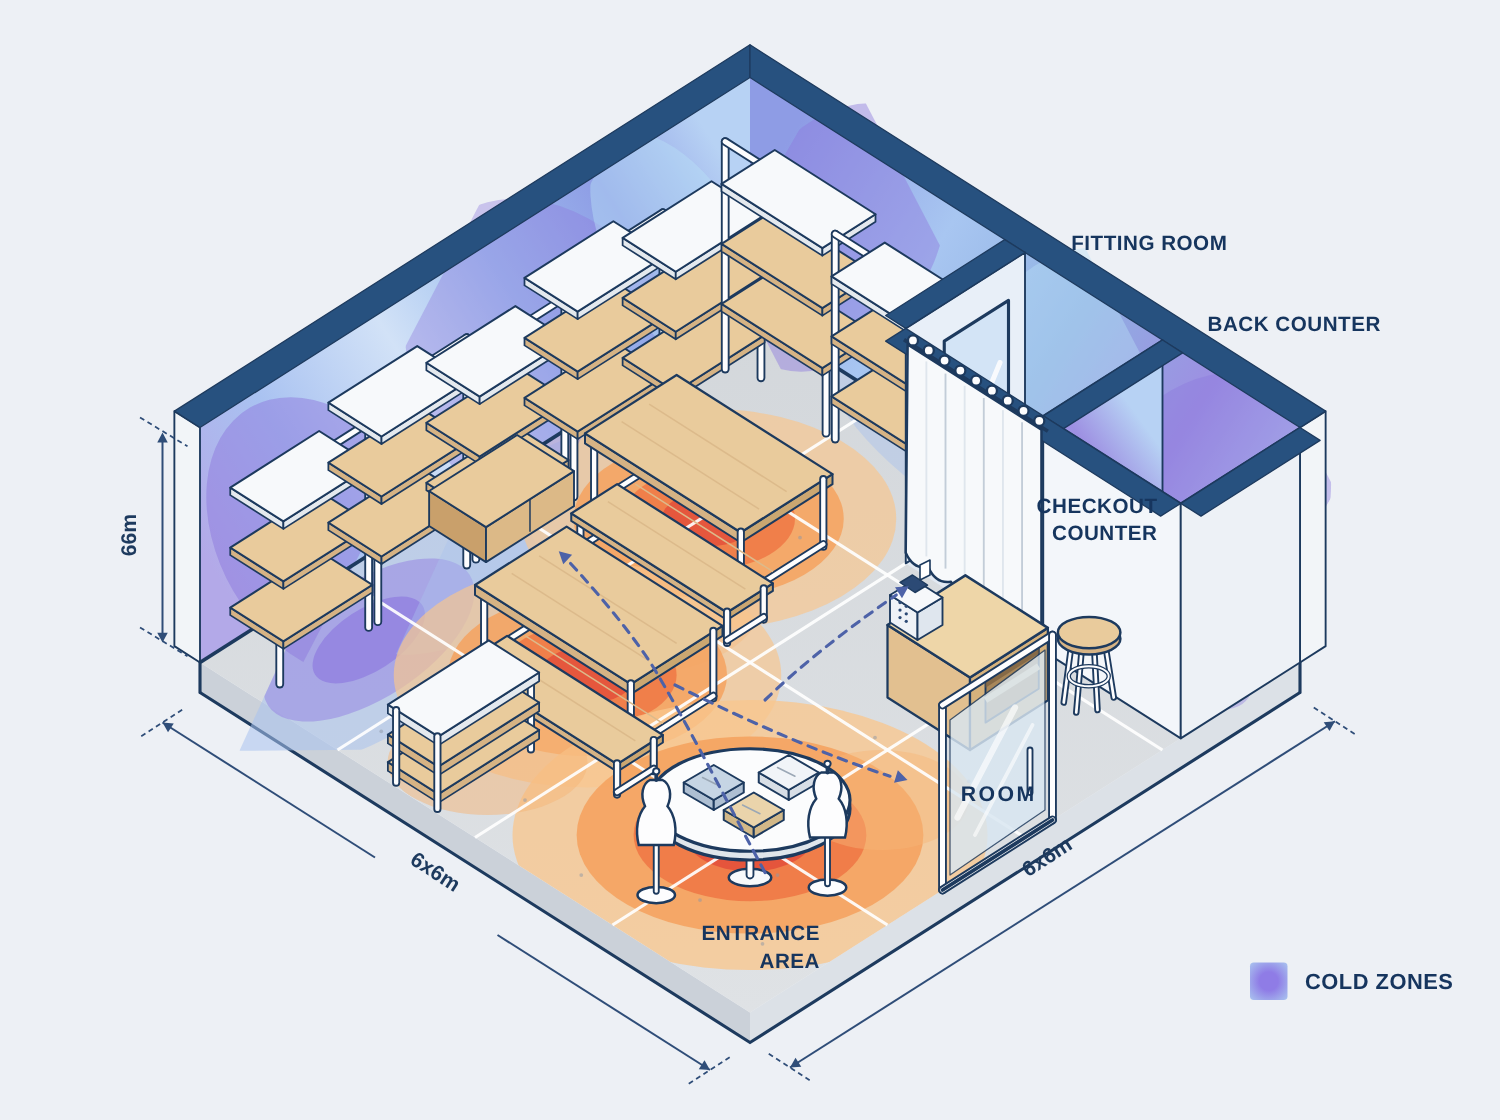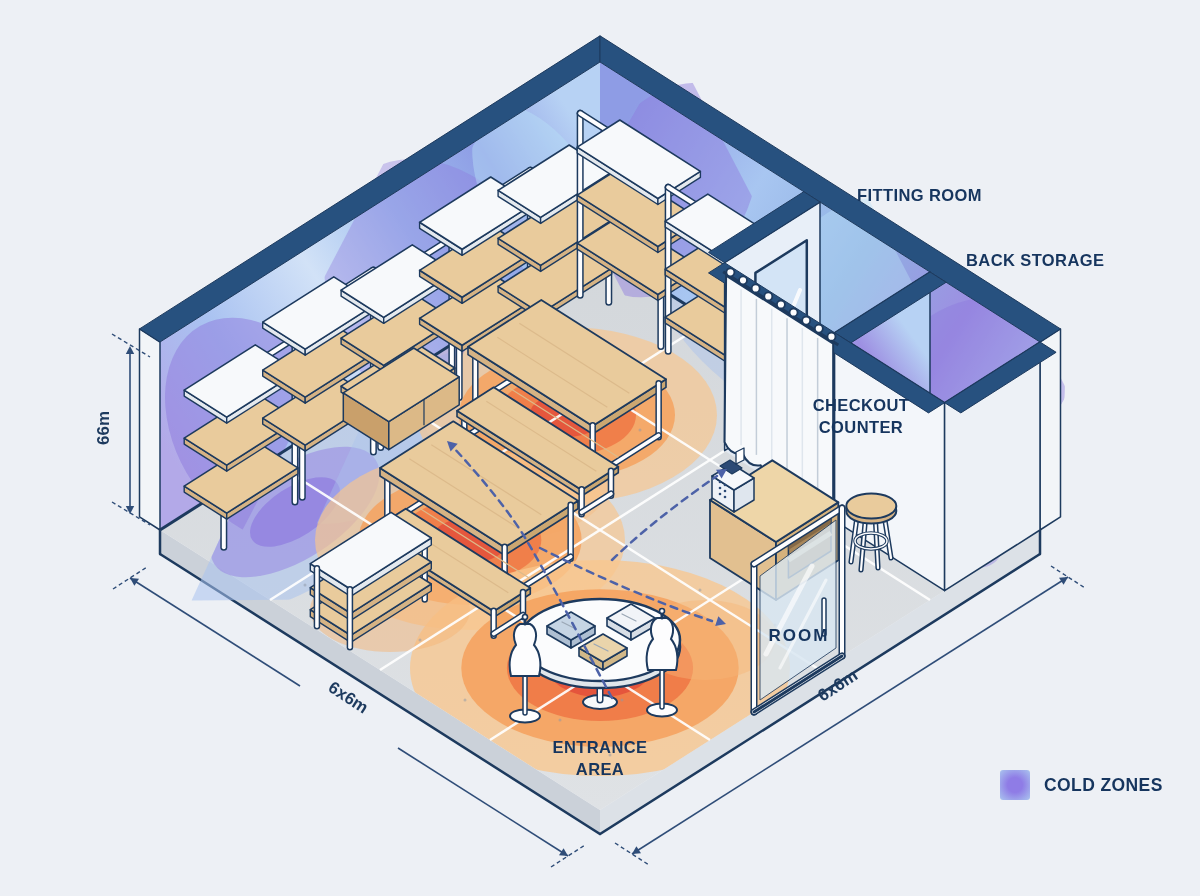--- a/index.html
+++ b/index.html
@@ -1,21 +1,21 @@
 <!DOCTYPE html>
 <html><head>
 <meta charset="utf-8">
 <style>
   html,body{margin:0;padding:0;width:1200px;height:896px;overflow:hidden;
     font-family:"Liberation Sans", sans-serif;}
   #stage{position:relative;width:1200px;height:896px;background:#edf0f5;}
   #scene{position:absolute;left:0;top:0;}
   .lbl{position:absolute;color:#16355e;font-weight:700;font-size:16.5px;
     letter-spacing:.4px;line-height:1.35;white-space:nowrap;}
-  .lbl.wrap{white-space:normal;text-align:center;}
+  .lbl.wrap{white-space:normal;text-align:right;}
   .dim{position:absolute;color:#1d3a5e;font-weight:700;font-size:17px;text-align:center;}
   #lbl-fitting{left:857px;top:184px;}
   #lbl-storage{left:966px;top:249px;}
   #lbl-checkout{left:796px;top:394px;width:130px;}
   #lbl-exit{left:768px;top:625px;width:62px;text-align:center;font-size:17px;letter-spacing:2px;}
   #lbl-entrance{left:544px;top:736px;width:112px;}
   #dim-h{left:72px;top:418px;width:64px;transform:rotate(-90deg);}
   #dim-l{left:306px;top:688px;width:84px;transform:rotate(33deg);}
   #dim-r{left:796px;top:676px;width:84px;transform:rotate(-33deg);}
   #legend{position:absolute;left:1000px;top:770px;display:flex;flex-direction:column;gap:12px;}
@@ -485,21 +485,21 @@
         <line x1="551" y1="867" x2="585" y2="845" stroke="#2f4d78" stroke-width="1.4" stroke-linecap="butt" stroke-dasharray="4 3" opacity="1"></line>
         <line x1="632" y1="854" x2="1068" y2="577" stroke="#2f4d78" stroke-width="1.6" stroke-linecap="butt" stroke-dasharray="" opacity="1"></line>
         <polygon points="632.0,854.0 636.4,846.2 641.0,853.3" fill="#2f4d78" stroke="none" stroke-width="0" stroke-linejoin="round" opacity="1" clip-path=""></polygon>
         <polygon points="1068.0,577.0 1063.6,584.8 1059.0,577.7" fill="#2f4d78" stroke="none" stroke-width="0" stroke-linejoin="round" opacity="1" clip-path=""></polygon>
         <line x1="615" y1="843" x2="649" y2="865" stroke="#2f4d78" stroke-width="1.4" stroke-linecap="butt" stroke-dasharray="4 3" opacity="1"></line>
         <line x1="1051" y1="566" x2="1085" y2="588" stroke="#2f4d78" stroke-width="1.4" stroke-linecap="butt" stroke-dasharray="4 3" opacity="1"></line>
       </g>
     </svg>
 
   <div class="lbl" id="lbl-fitting">FITTING ROOM</div>
-  <div class="lbl" id="lbl-storage">BACK STORAGE</div>
+  <div class="lbl" id="lbl-storage">BACK COUNTER</div>
   <div class="lbl wrap" id="lbl-checkout">CHECKOUT COUNTER</div>
   <div class="lbl" id="lbl-exit">ROOM</div>
   <div class="lbl wrap" id="lbl-entrance">ENTRANCE AREA</div>
 
   <div class="dim" id="dim-h">66m</div>
   <div class="dim" id="dim-l">6x6m</div>
   <div class="dim" id="dim-r">6x6m</div>
 
   <div id="legend">
     <div class="legend-row">

